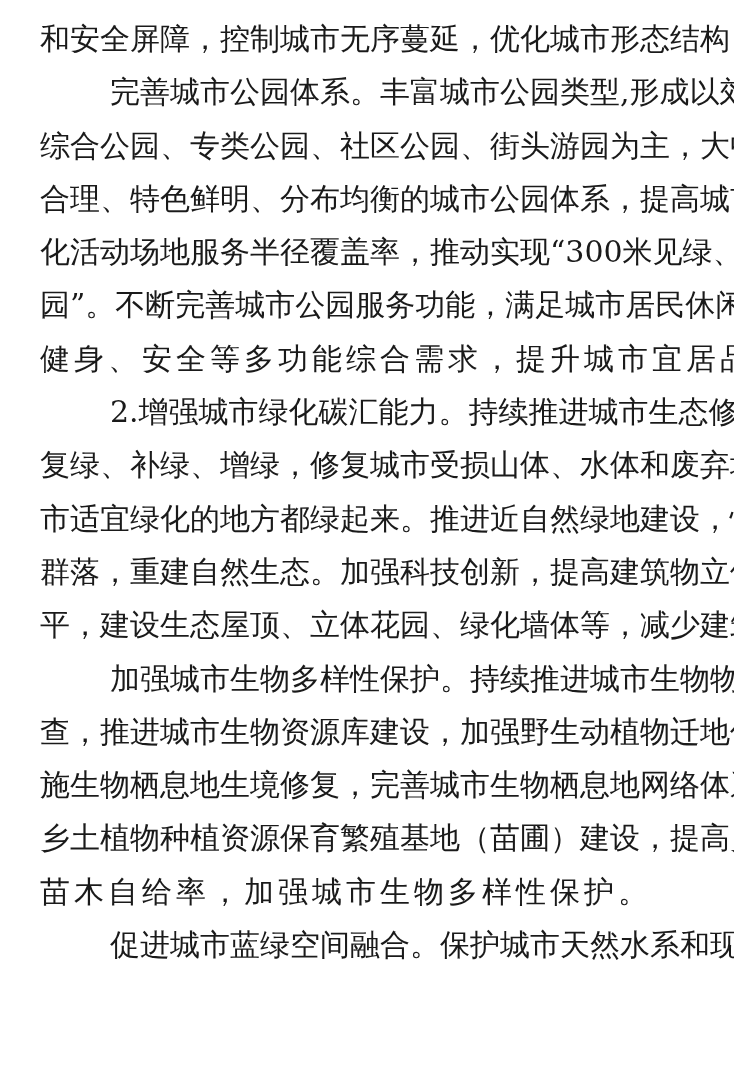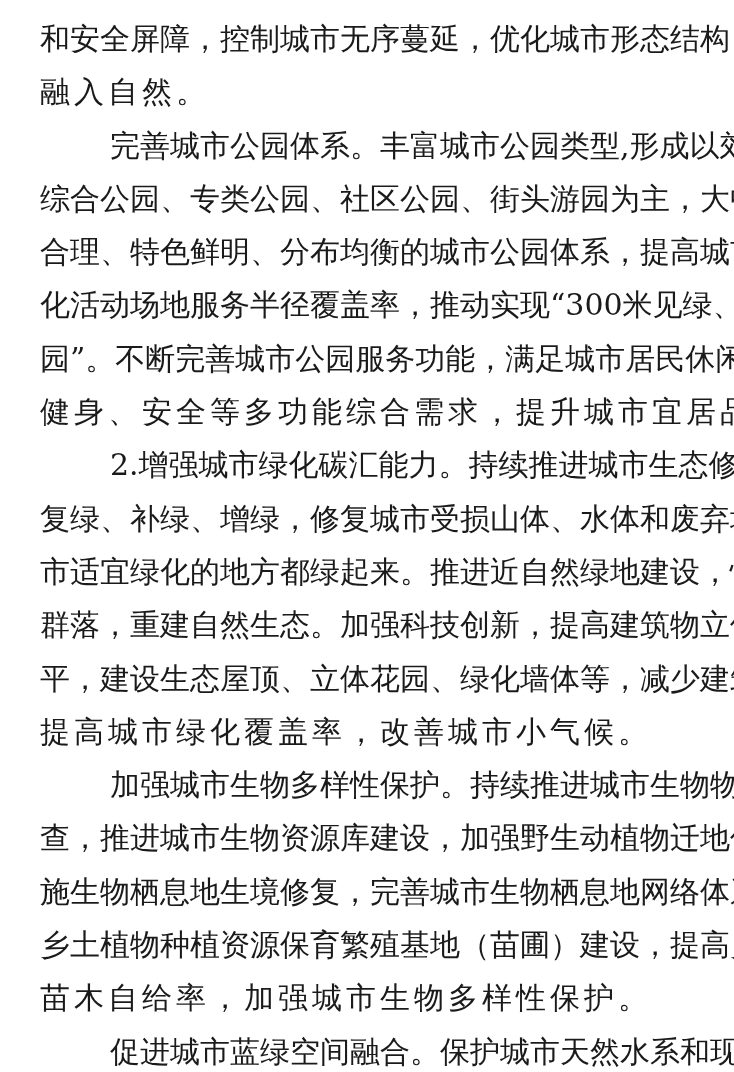--- a/index.html
+++ b/index.html
@@ -38,39 +38,37 @@
       padding-left: 70px;
     }
   </style>
 </head>
 <body>
 
 <div class="page">
 
   <div>
     <div class="line">和安全屏障，控制城市无序蔓延，优化城市形态结构，让城市</div>
-    <div class="line last">融入自然。</div>
   </div>
 
   <div>
     <div class="line indent">完善城市公园体系。丰富城市公园类型,形成以郊野公园、</div>
     <div class="line">综合公园、专类公园、社区公园、街头游园为主，大中小级配</div>
     <div class="line">合理、特色鲜明、分布均衡的城市公园体系，提高城市公园绿</div>
     <div class="line">化活动场地服务半径覆盖率，推动实现“300米见绿、500米见</div>
     <div class="line">园”。不断完善城市公园服务功能，满足城市居民休闲游憩、</div>
     <div class="line last">健身、安全等多功能综合需求，提升城市宜居品质。</div>
   </div>
 
   <div>
     <div class="line indent">2.增强城市绿化碳汇能力。持续推进城市生态修复，科学</div>
     <div class="line">复绿、补绿、增绿，修复城市受损山体、水体和废弃地，使城</div>
     <div class="line">市适宜绿化的地方都绿起来。推进近自然绿地建设，恢复植被</div>
     <div class="line">群落，重建自然生态。加强科技创新，提高建筑物立体绿化水</div>
     <div class="line">平，建设生态屋顶、立体花园、绿化墙体等，减少建筑能耗，</div>
-    <div class="line last">提高城市绿化覆盖率，改善城市小气候。</div>
   </div>
 
   <div>
     <div class="line indent">加强城市生物多样性保护。持续推进城市生物物种资源普</div>
     <div class="line">查，推进城市生物资源库建设，加强野生动植物迁地保护，实</div>
     <div class="line">施生物栖息地生境修复，完善城市生物栖息地网络体系。加强</div>
     <div class="line">乡土植物种植资源保育繁殖基地（苗圃）建设，提高乡土植物</div>
     <div class="line last">苗木自给率，加强城市生物多样性保护。</div>
   </div>
 

